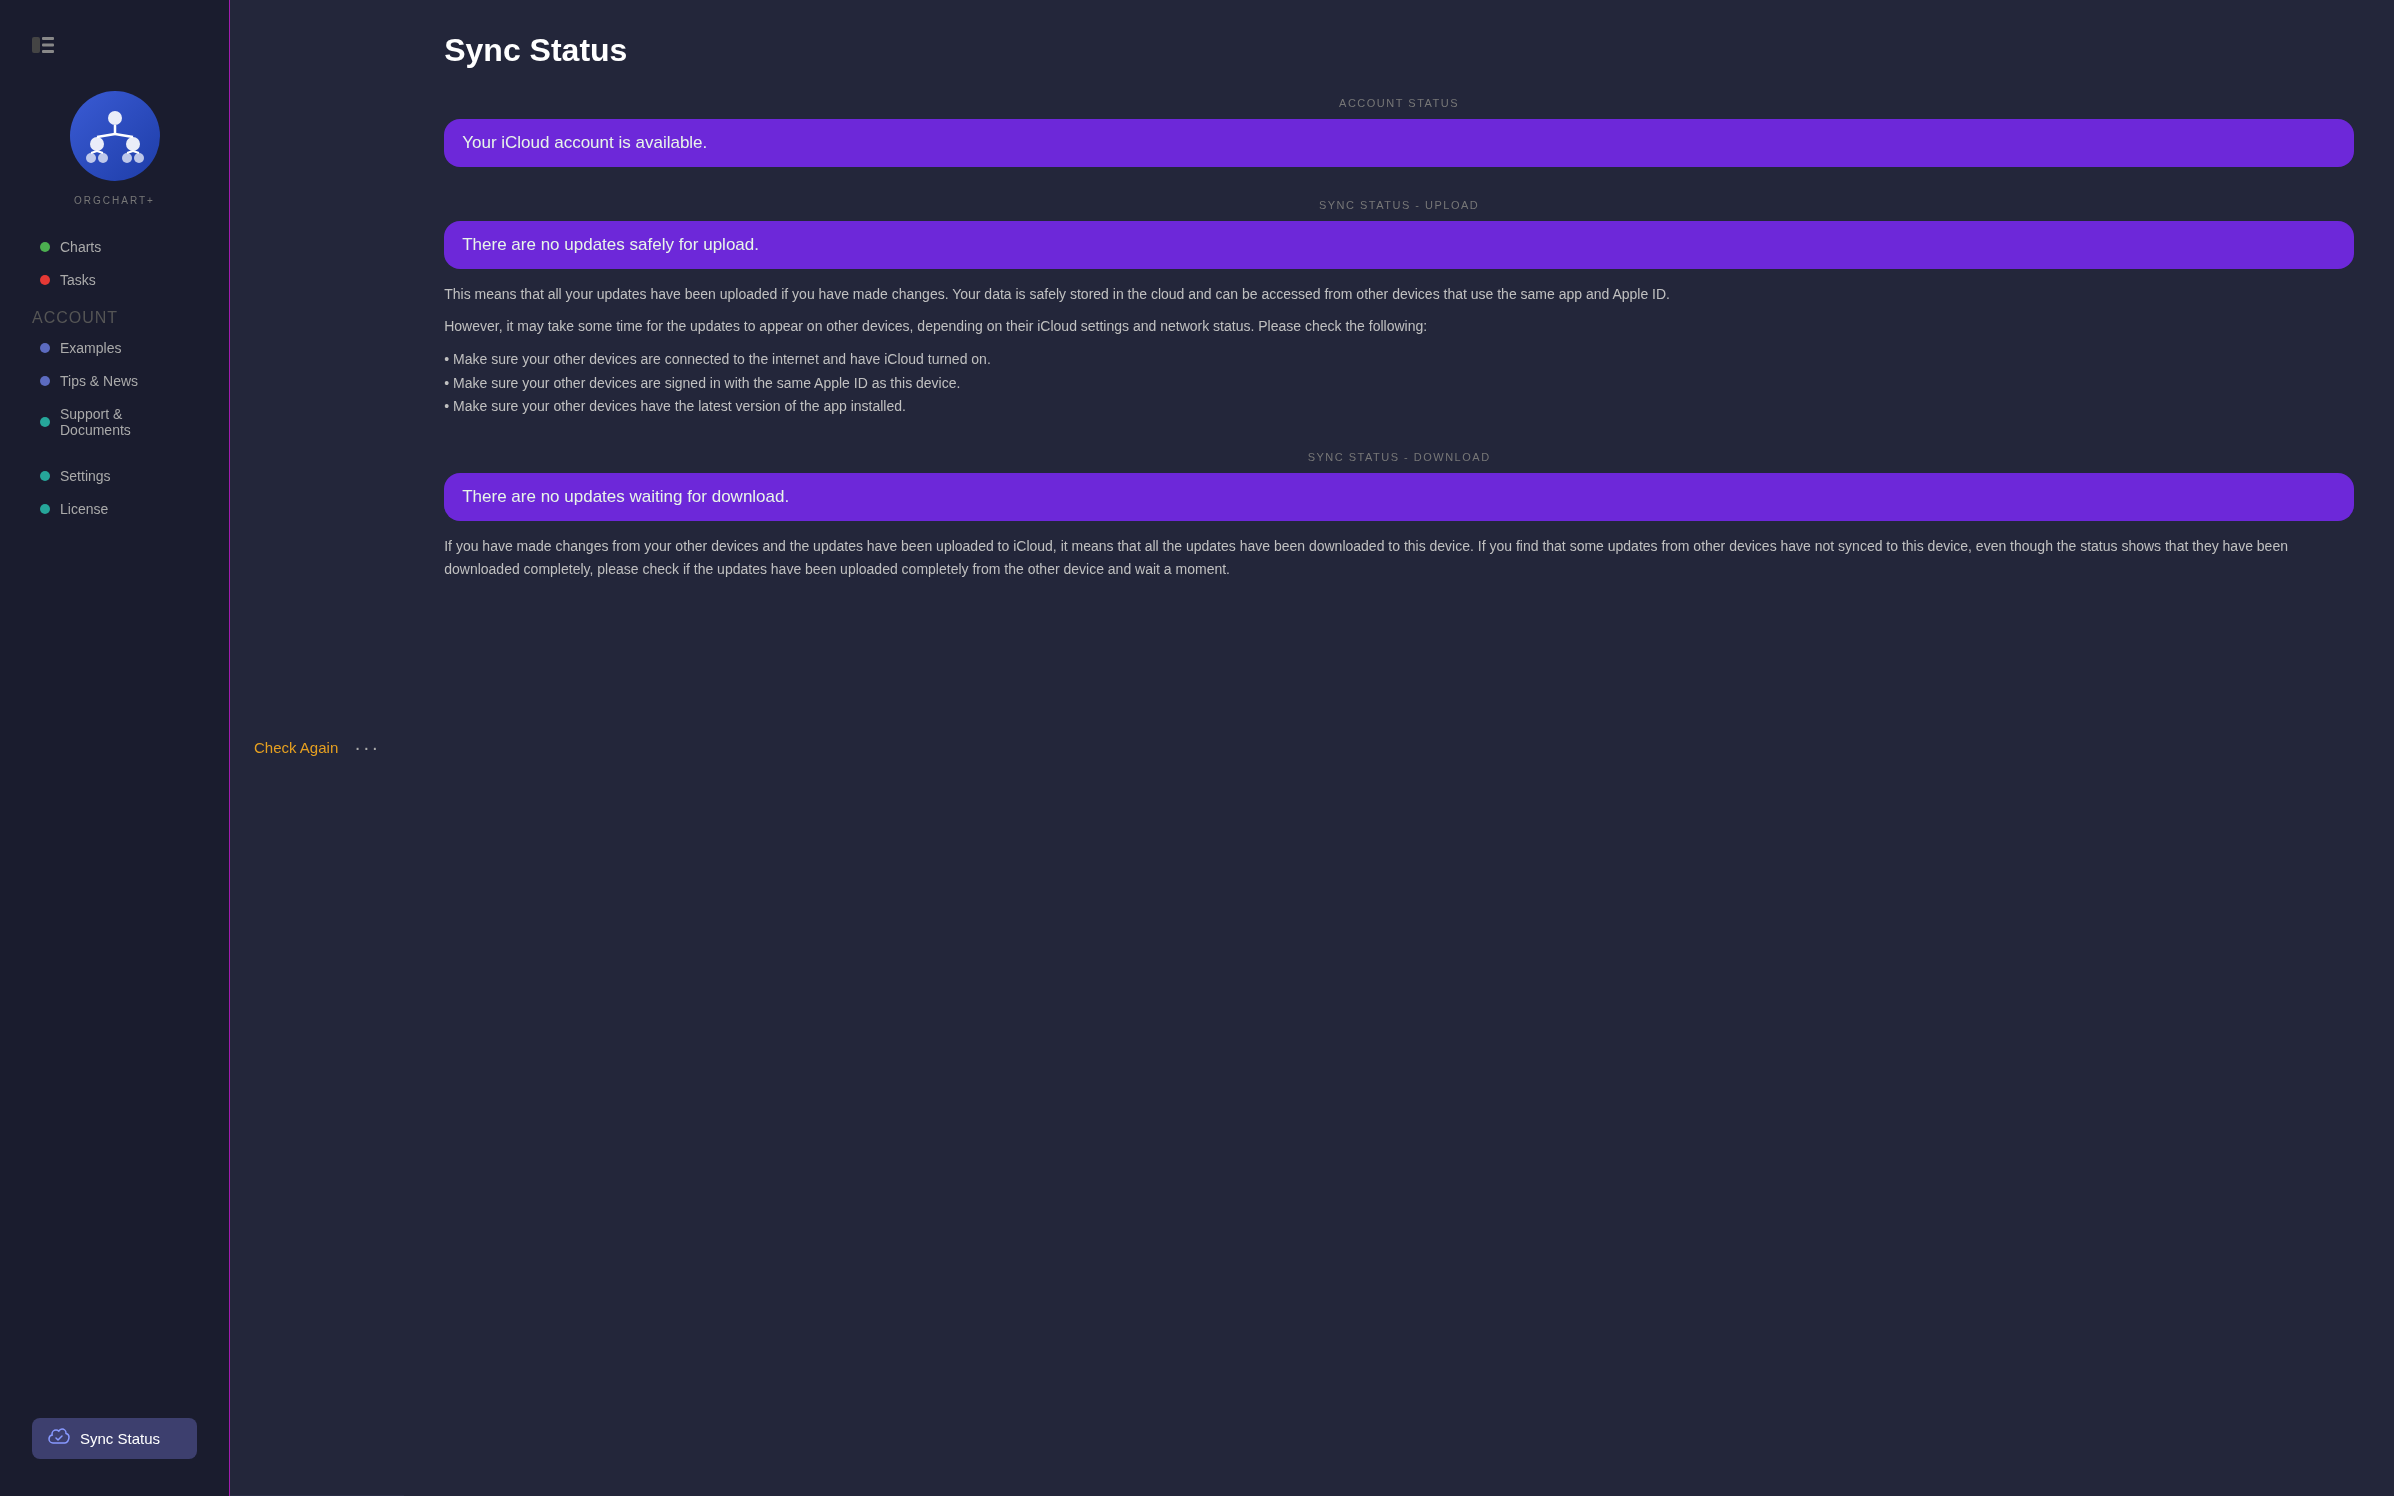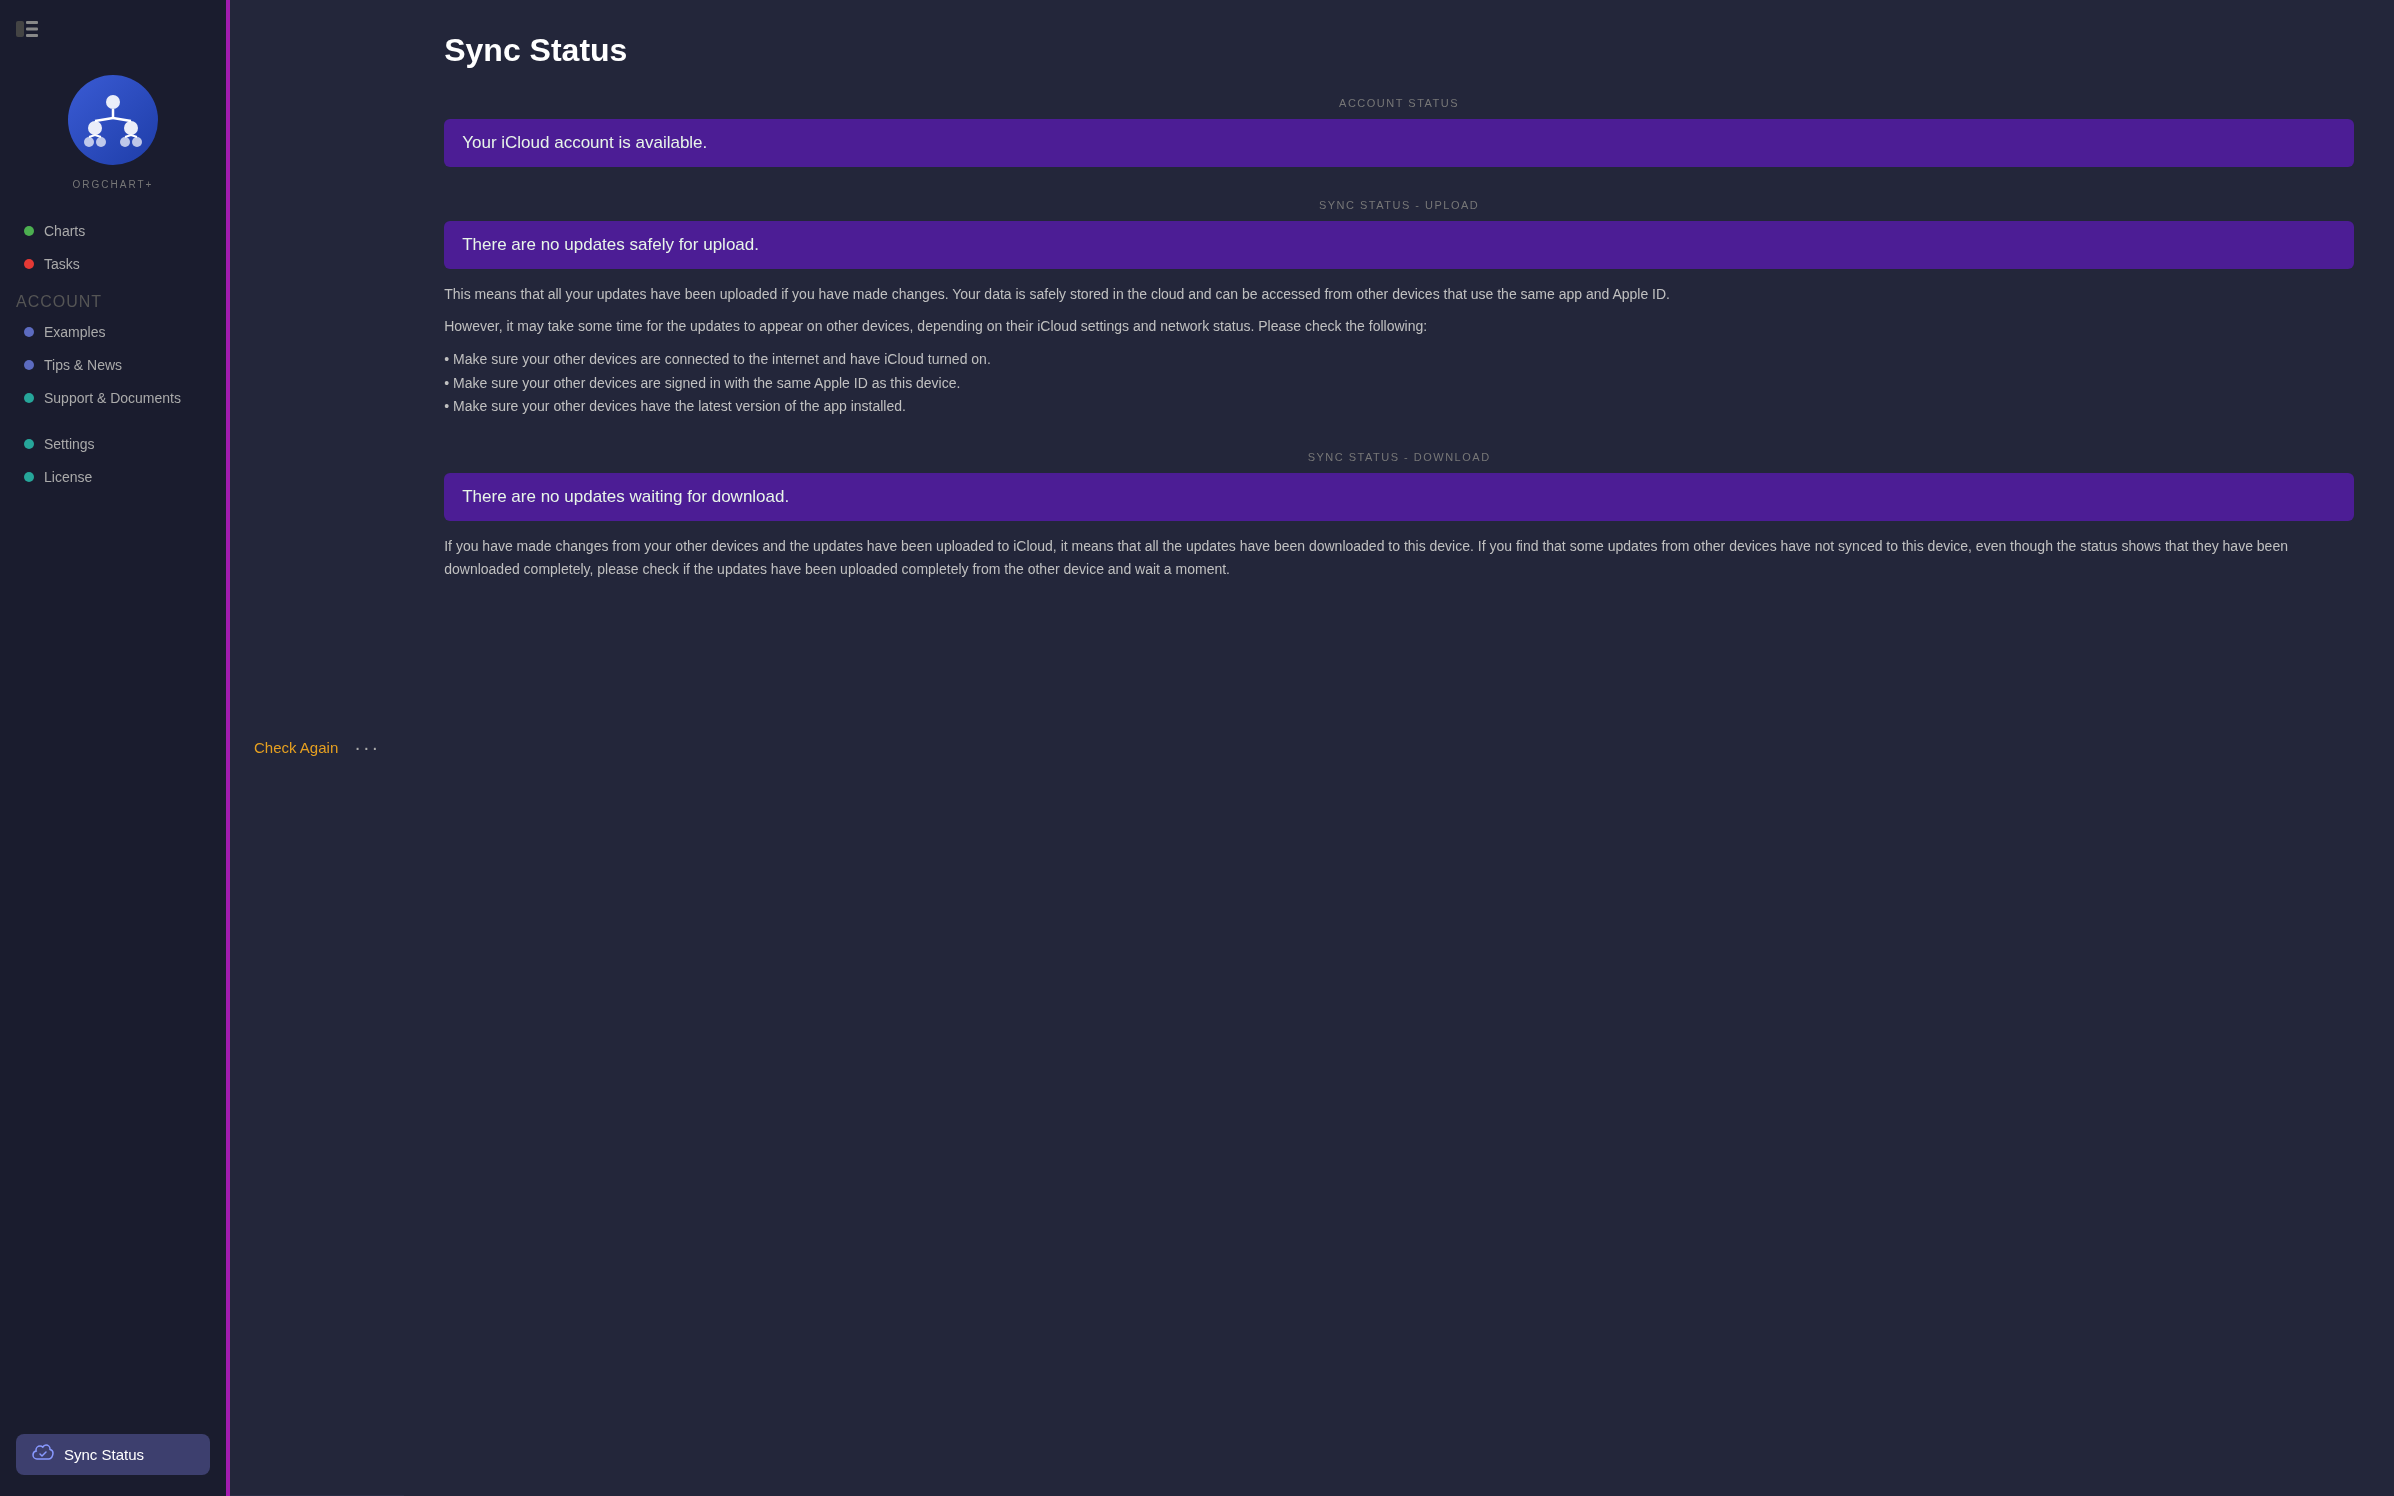--- a/index.html
+++ b/index.html
@@ -12,22 +12,22 @@
       overflow: hidden;
     }
 
     
     .sidebar {
       width: 230px;
       min-width: 230px;
       background: #1a1c2e;
       display: flex;
       flex-direction: column;
-      padding: 0;
-      border-right: 4px solid #a21caf;
+      padding: 16px;
+      border-right: 1px solid #a21caf;
     }
 
     .sidebar-top {
       padding: 16px 12px 8px 12px;
       display: flex;
       align-items: center;
     }
 
     .sidebar-toggle {
       background: none;
@@ -183,22 +183,22 @@
     .section-label {
       font-size: 11px;
       text-transform: uppercase;
       letter-spacing: 1.5px;
       color: #777;
       margin-bottom: 10px;
       text-align: center;
     }
 
     .status-banner {
-      background: #4c1d95;
-      border-radius: 6px;
+      background: #6d28d9;
+      border-radius: 16px;
       padding: 14px 18px;
       font-size: 17px;
       font-weight: 500;
       color: #e8f5e9;
       margin-bottom: 14px;
     }
 
     .section-text {
       font-size: 14px;
       color: #c0c0c0;

